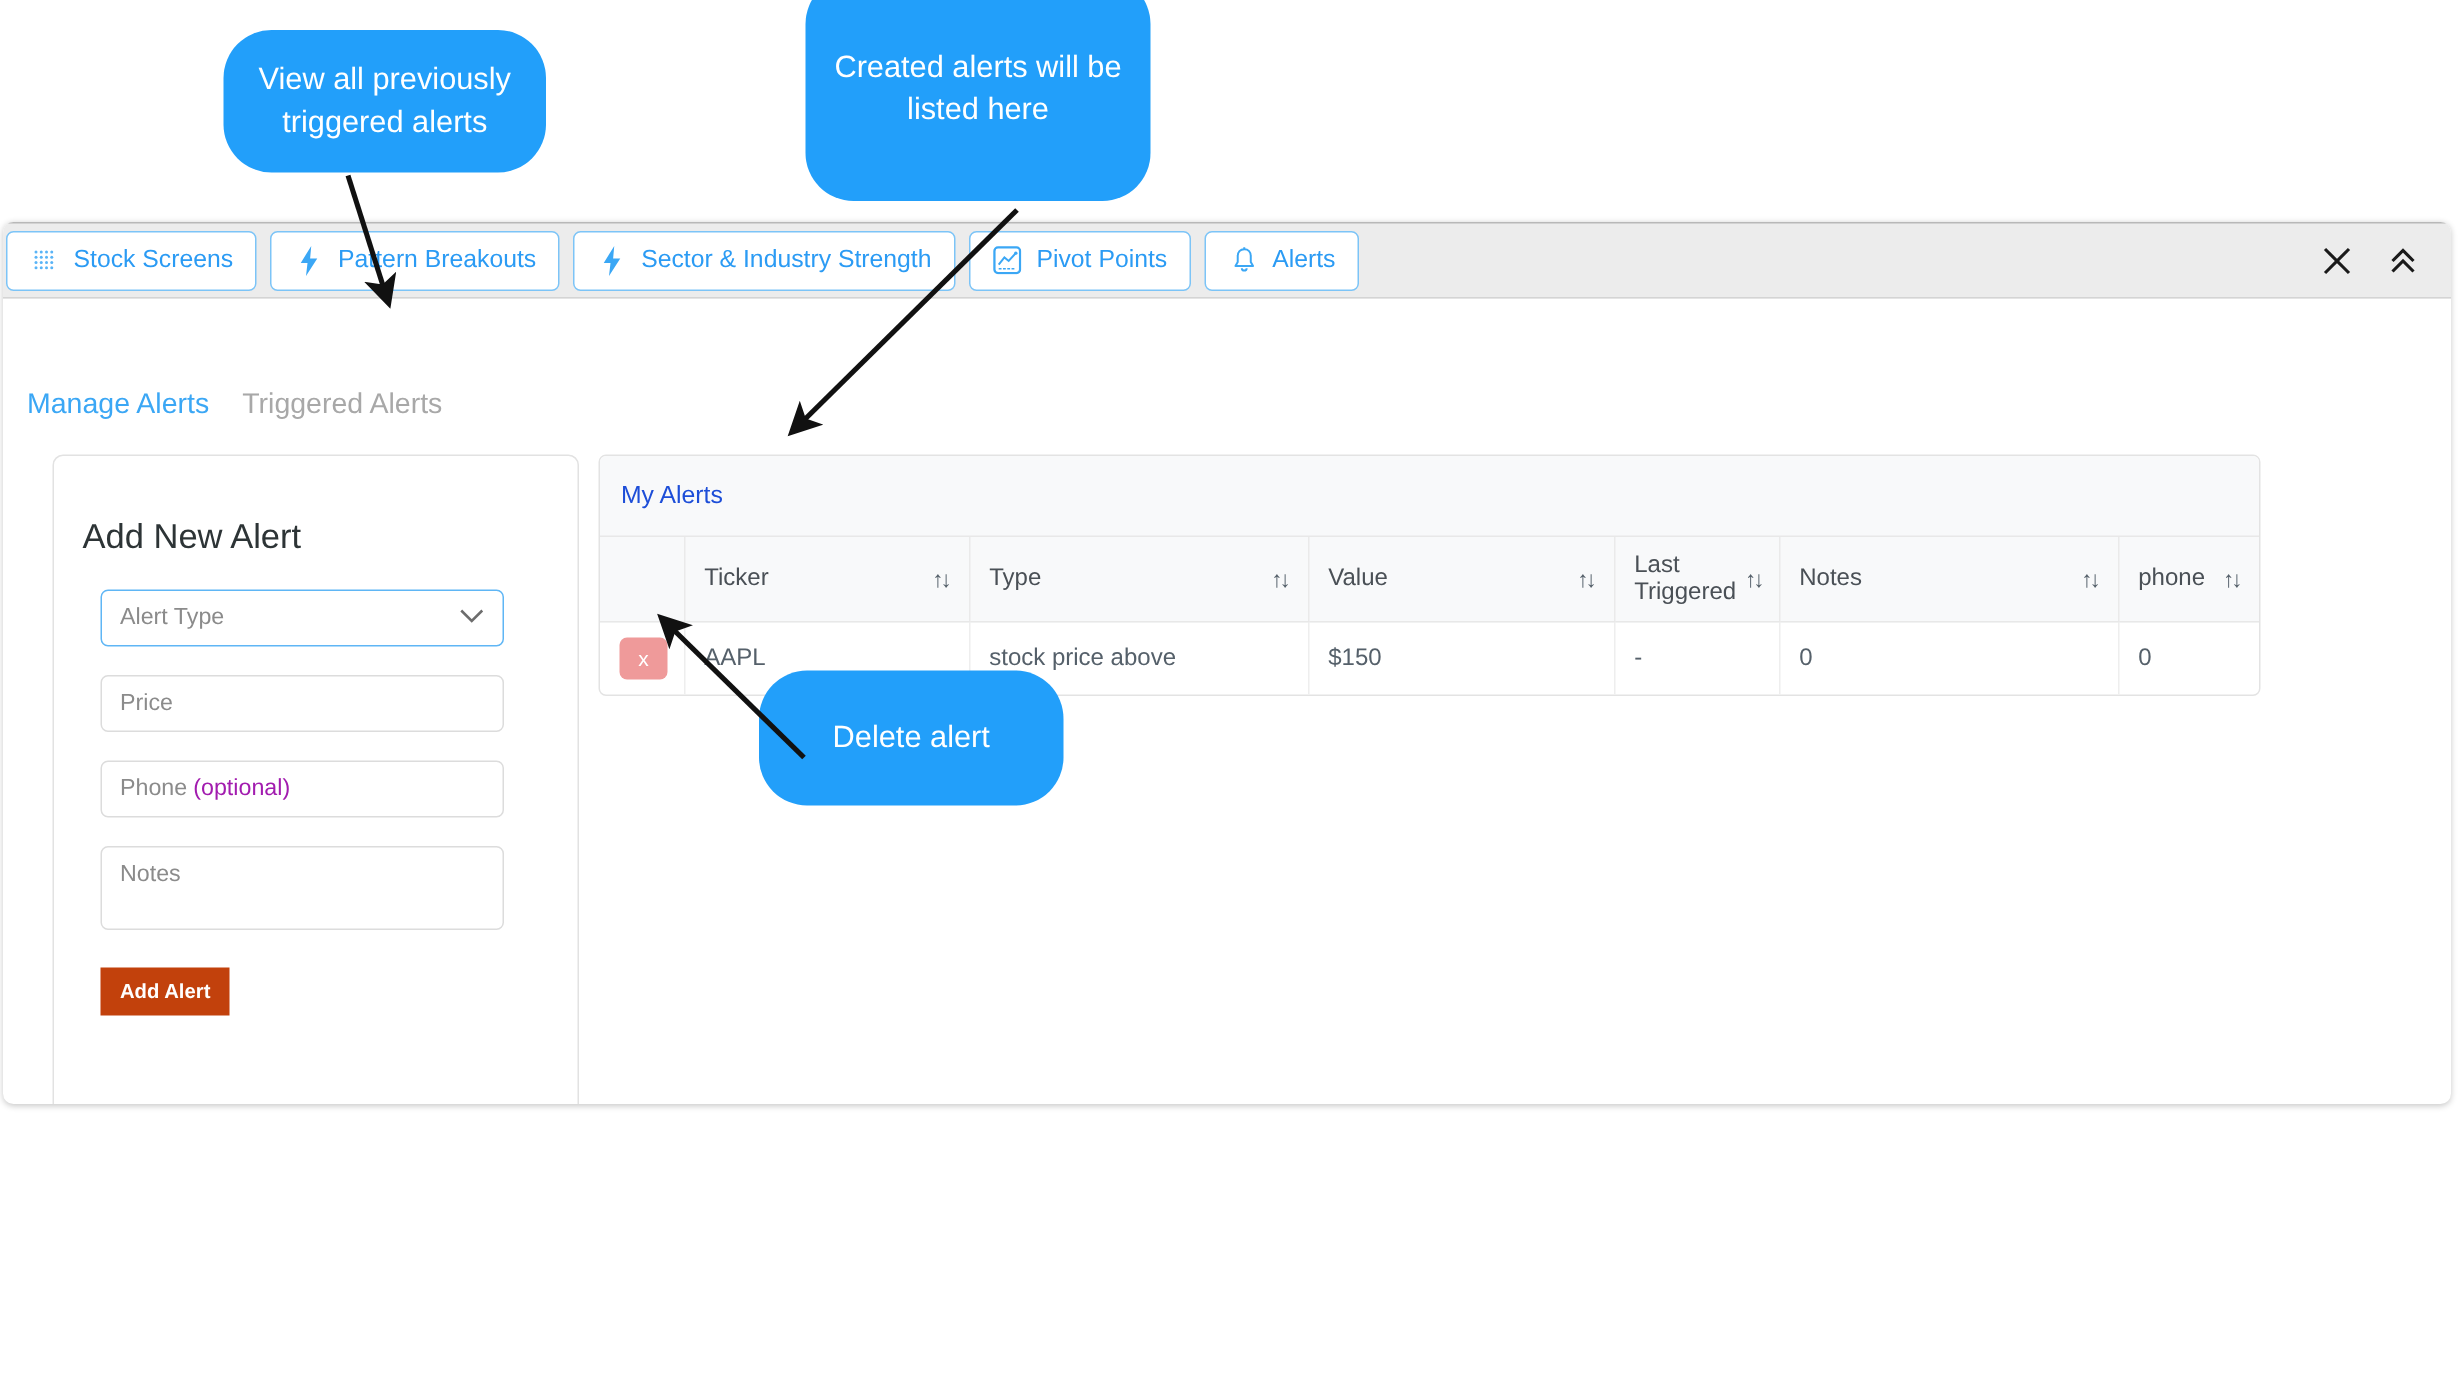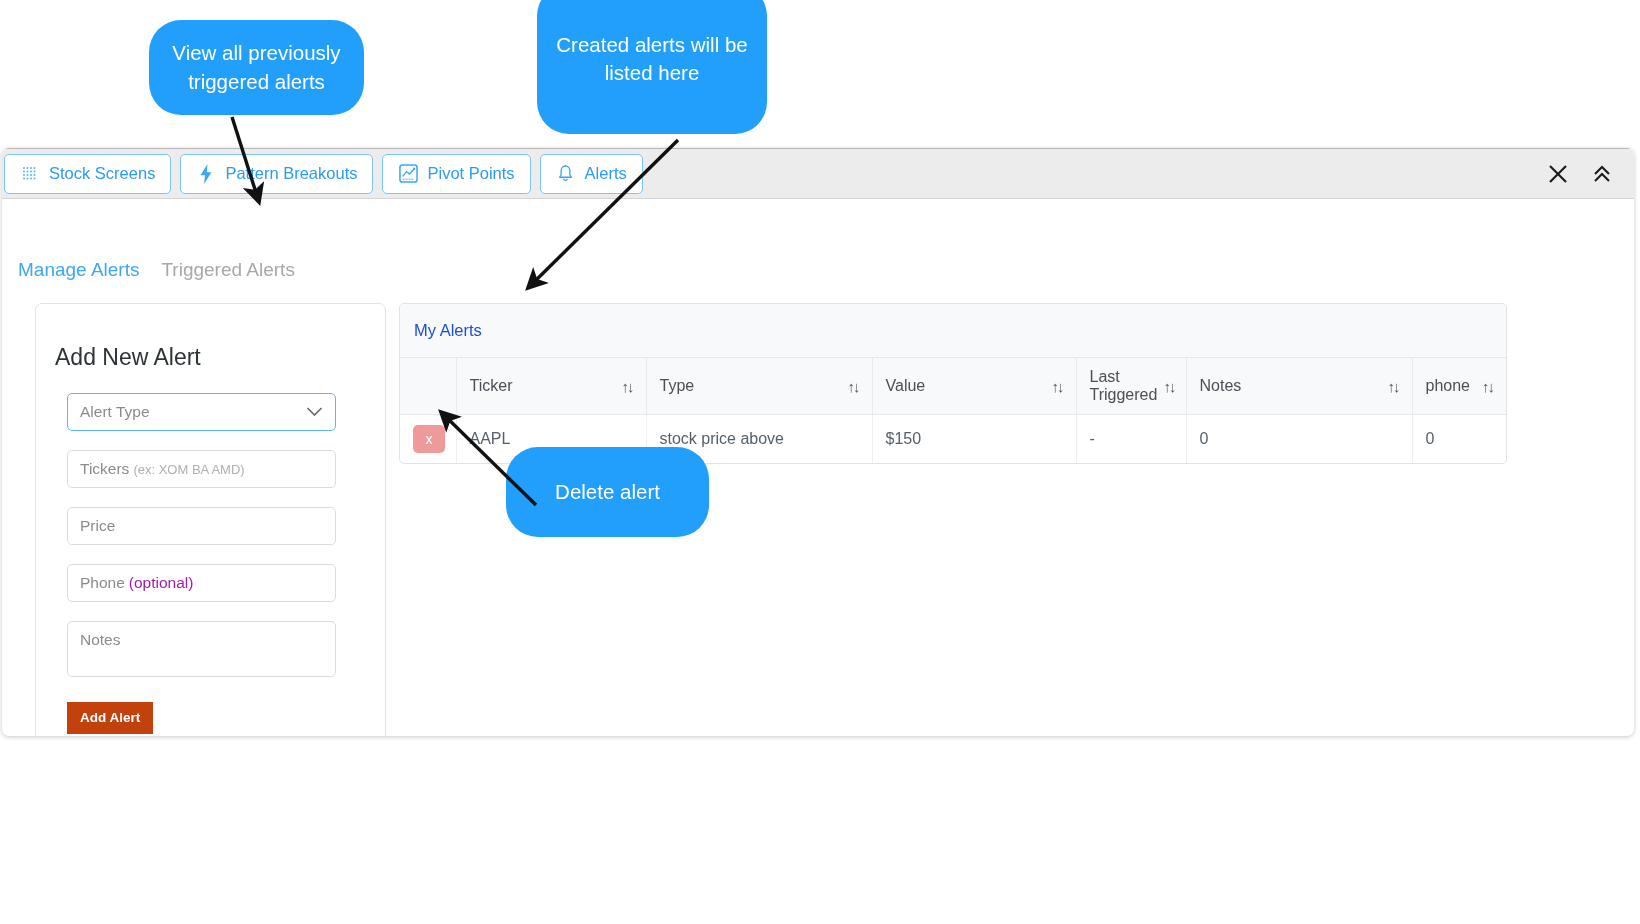--- a/index.html
+++ b/index.html
@@ -274,20 +274,28 @@
 
       <div class="tab">
         <span class="ticon">
           <svg width="16" height="20" viewBox="0 0 10 16">
               <path d="M6.2 0 L0.6 9 H4.2 L3.4 16 L9.4 6.6 H5.6 Z" fill="#3ba7f5"></path>
             </svg>
         </span>
         <span class="tab-label">Pattern Breakouts</span>
       </div>
 
+      <div class="tab">
+        <span class="ticon">
+          <svg width="16" height="20" viewBox="0 0 10 16">
+              <path d="M6.2 0 L0.6 9 H4.2 L3.4 16 L9.4 6.6 H5.6 Z" fill="#3ba7f5"></path>
+            </svg>
+        </span>
+        <span class="tab-label">Sector &amp; Industry Strength</span>
+      </div>
 
       <div class="tab">
         <span class="ticon">
           <svg width="19" height="19" viewBox="0 0 20 20">
             <rect x="1" y="1" width="18" height="18" rx="2.5" fill="none" stroke="#3ba7f5" stroke-width="1.6"></rect>
             <polyline points="4,13 8,8 11,10.5 16,5" fill="none" stroke="#3ba7f5" stroke-width="1.4"></polyline>
             <circle cx="16" cy="5" r="1.2" fill="#3ba7f5"></circle>
             <g stroke="#3ba7f5" stroke-width="1">
               <line x1="4" y1="16" x2="6" y2="16"></line>
                 <line x1="7" y1="16" x2="9" y2="16"></line>
@@ -339,24 +347,20 @@
         <div class="field-wrap">
           <div class="field select focused">
             <span>Alert Type</span>
             <span>
               <svg width="17" height="11" viewBox="0 0 17 11">
                   <polyline points="1.5,2 8.5,9 15.5,2" fill="none" stroke="#6d6d6d" stroke-width="1.7"></polyline>
                 </svg>
             </span>
           </div>
 
-          <div class="field">
-            <span>Tickers</span>
-            <span class="ph-sub">(ex: XOM BA AMD)</span>
-          </div>
 
           <div class="field">
             <span>Price</span>
           </div>
 
           <div class="field">
             <span>Phone</span>
             <span class="ph-sub" style="font-size:15.5px;color:#a21caf;">(optional)</span>
           </div>
 

